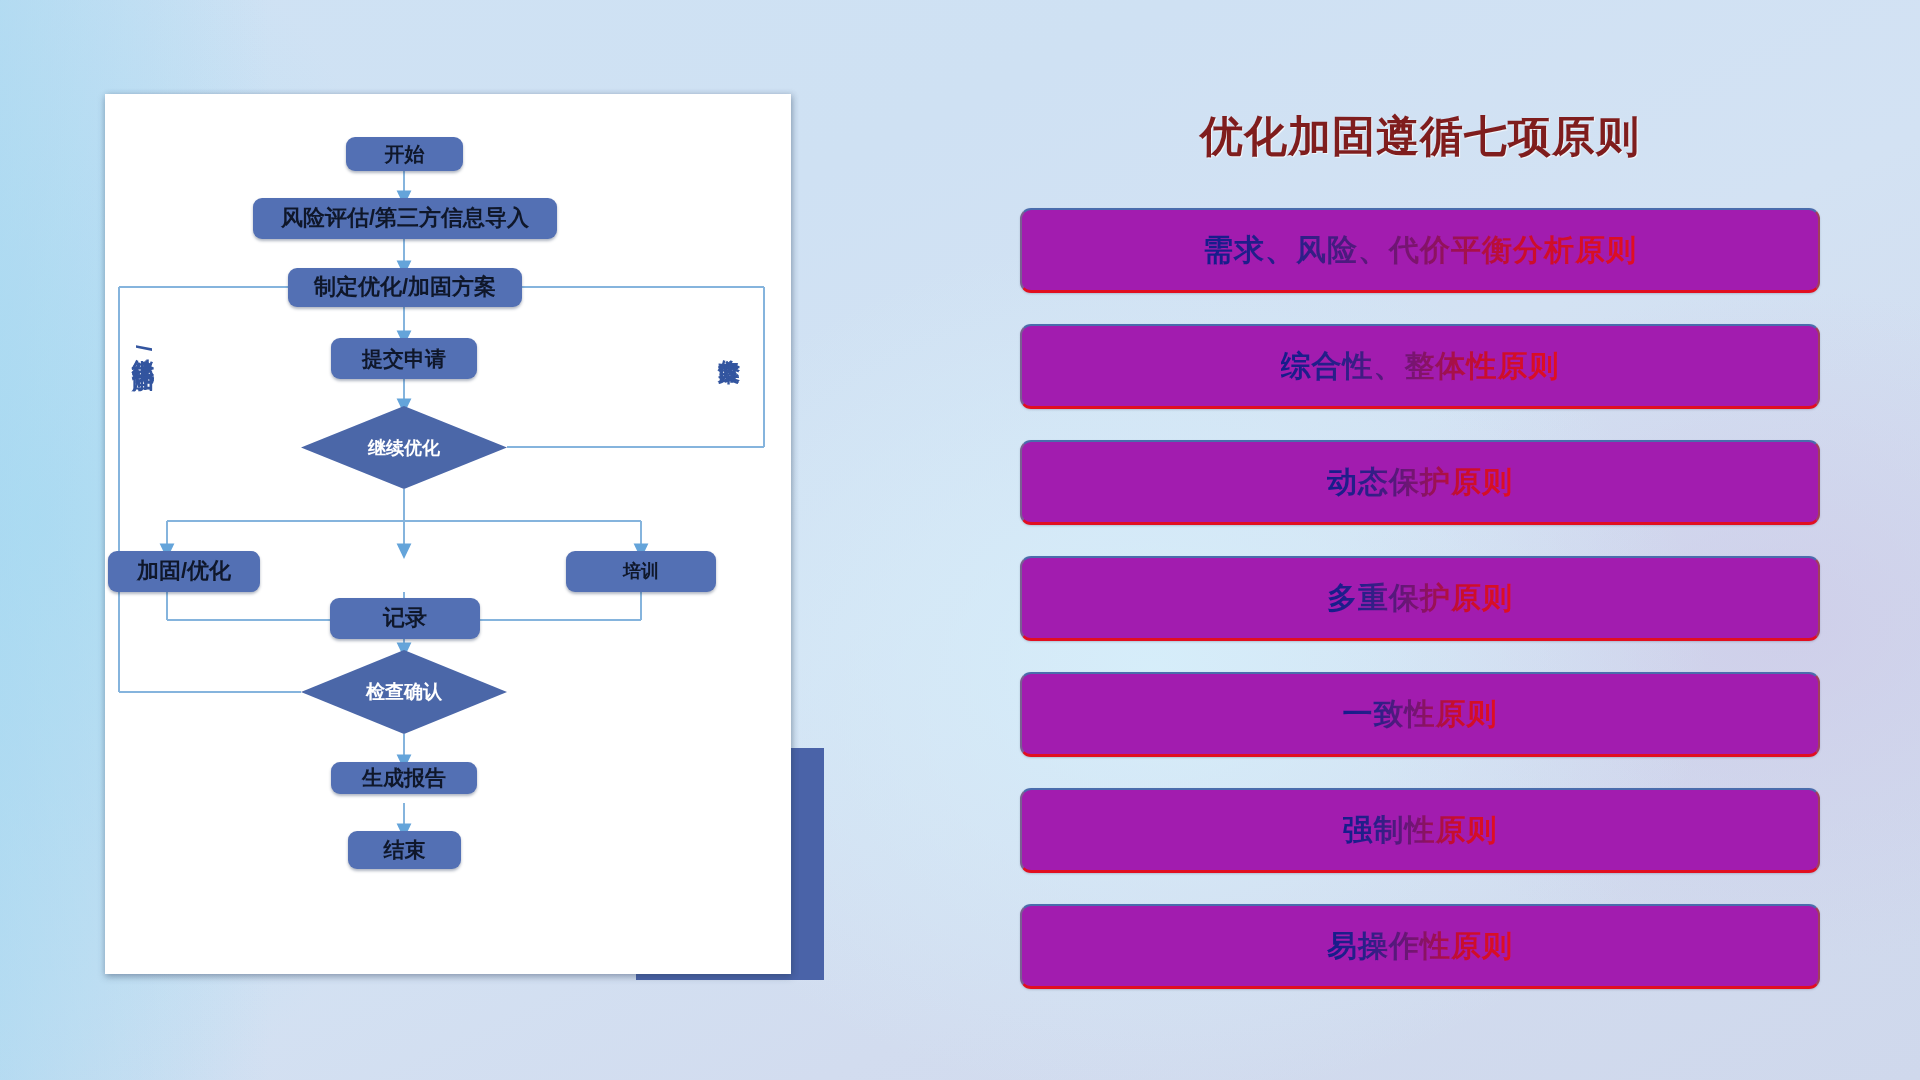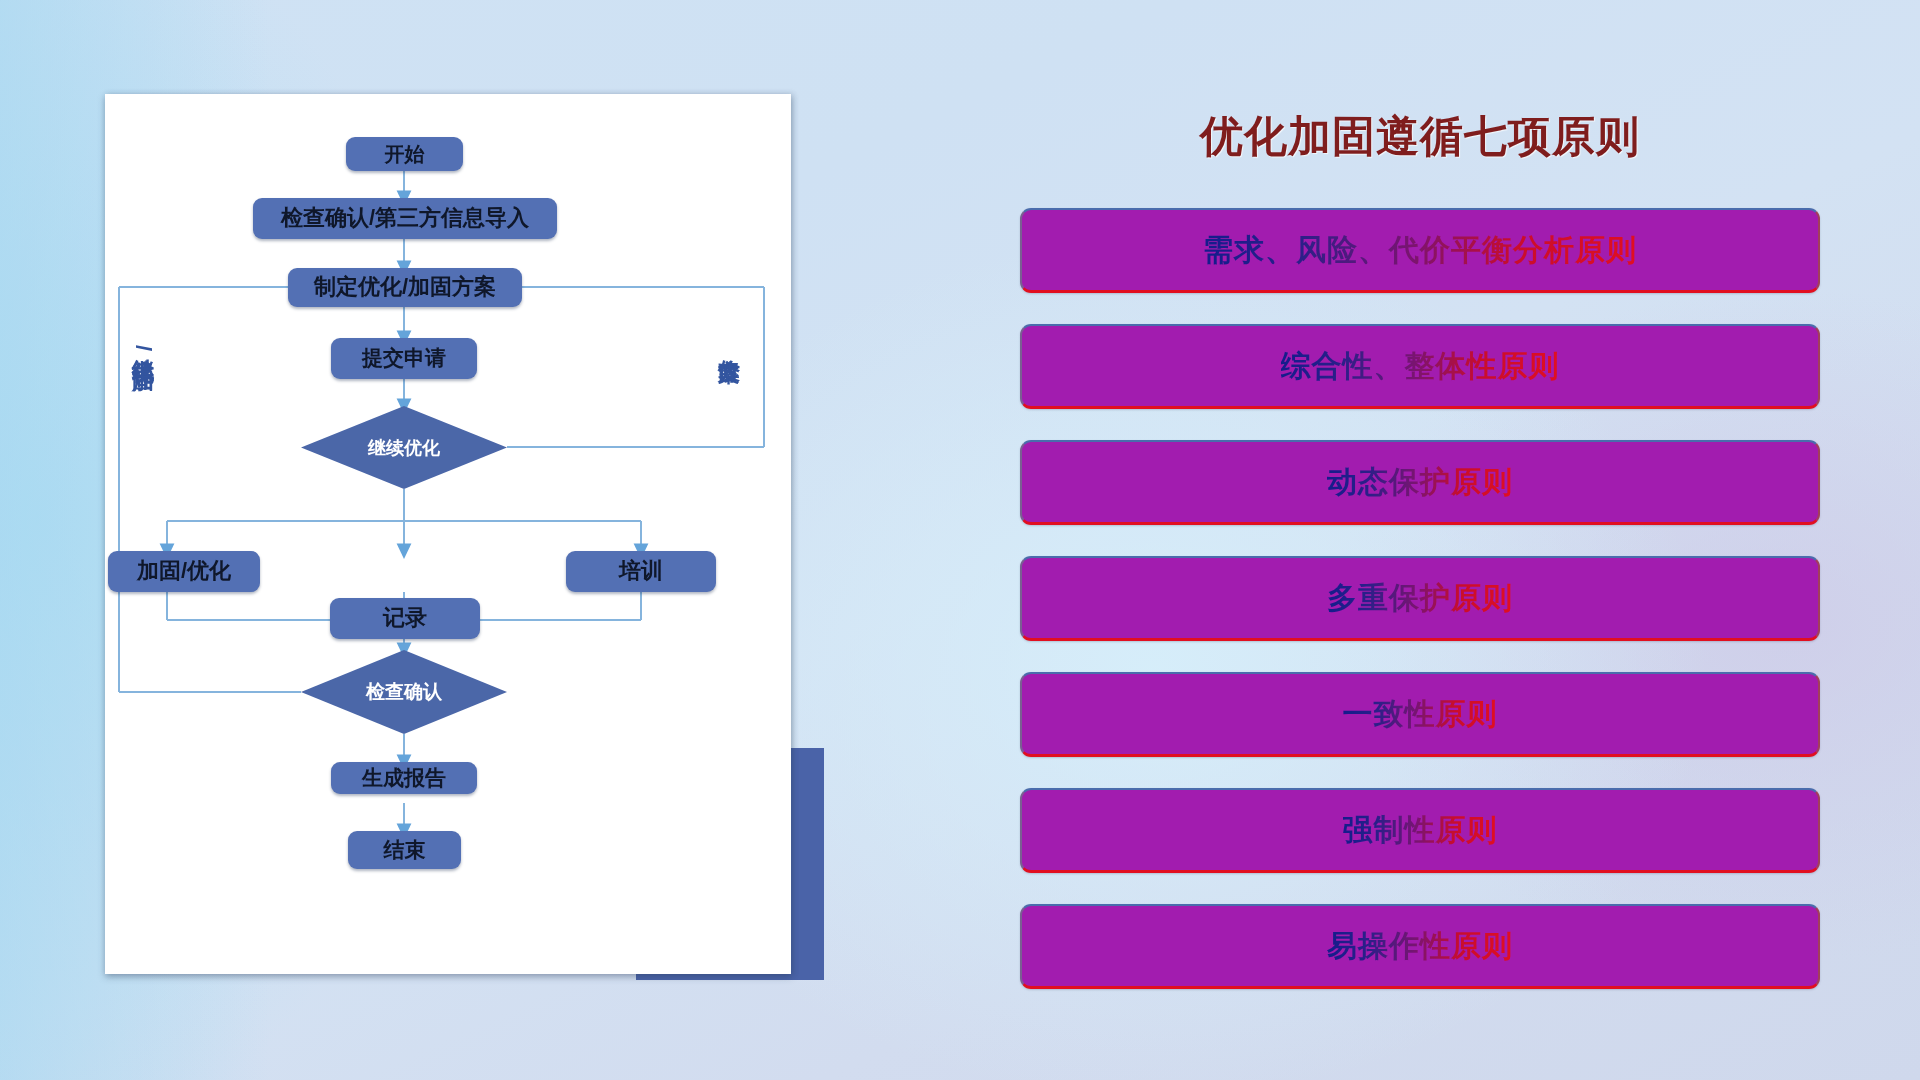--- a/index.html
+++ b/index.html
@@ -144,45 +144,45 @@
         <line x1="659" y1="353" x2="659" y2="193"></line>
         <line x1="659" y1="193" x2="360" y2="193" marker-end="url(#ah)"></line>
       </g>
     </svg>
 
     <div class="node" style="left:241px;top:43px;width:117px;height:34px;font-size:20px;">
       <span>开始</span>
     </div>
 
     <div class="node" style="left:148px;top:104px;width:304px;height:41px;font-size:22px;">
-      <span>检查确认/第三方信息导入</span>
+      <span>风险评估/第三方信息导入</span>
     </div>
 
     <div class="node" style="left:183px;top:174px;width:234px;height:39px;font-size:22px;">
       <span>制定优化/加固方案</span>
     </div>
 
-    <div class="node" style="left:226px;top:244px;width:146px;height:41px;font-size:21px;font-family:Liberation Serif, serif;">
+    <div class="node" style="left:226px;top:244px;width:146px;height:41px;font-size:21px;">
       <span>提交申请</span>
     </div>
 
     <div class="diamond" style="left:196px;top:312px;width:206px;height:83px;font-size:18px;">
       <div class="dshape"></div>
       <span>继续优化</span>
     </div>
 
     <div class="node" style="left:3px;top:457px;width:152px;height:41px;font-size:22px;">
       <span>加固/优化</span>
     </div>
 
     <div class="node" style="left:225px;top:457px;width:150px;height:41px;font-size:22px;margin-top:47px;">
       <span>记录</span>
     </div>
 
-    <div class="node" style="left:461px;top:457px;width:150px;height:41px;font-size:22px;">
+    <div class="node" style="left:461px;top:457px;width:150px;height:41px;font-size:18px;">
       <span>培训</span>
     </div>
 
     <div class="diamond" style="left:196px;top:556px;width:206px;height:84px;font-size:19px;">
       <div class="dshape"></div>
       <span>检查确认</span>
     </div>
 
     <div class="node" style="left:226px;top:668px;width:146px;height:32px;font-size:21px;">
       <span>生成报告</span>

